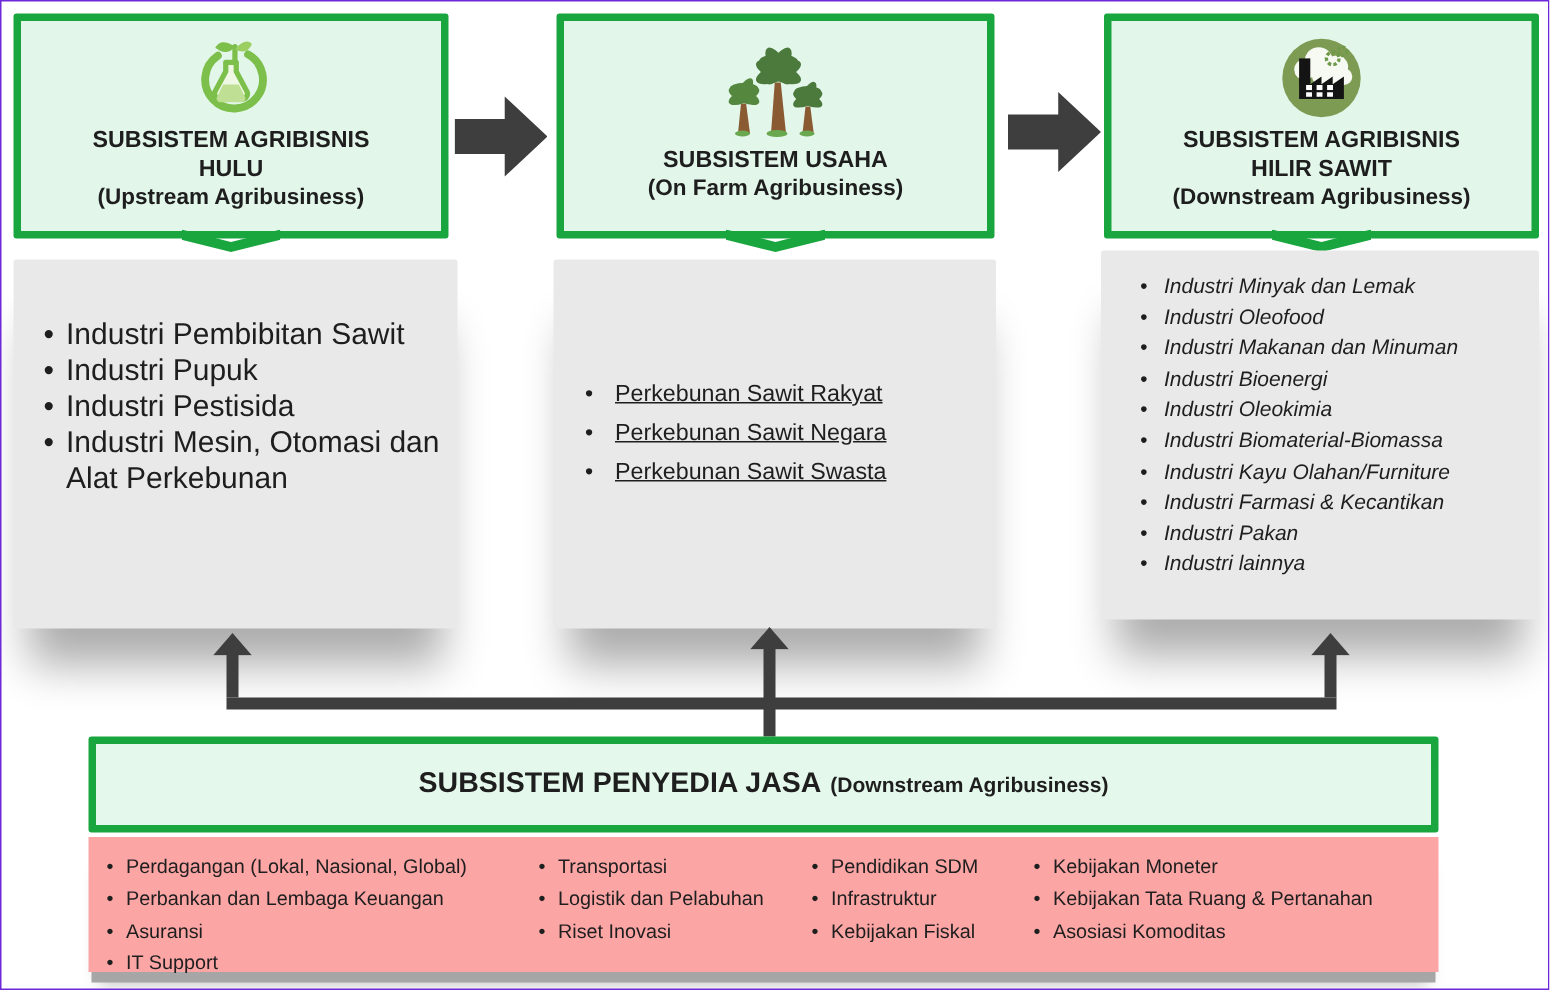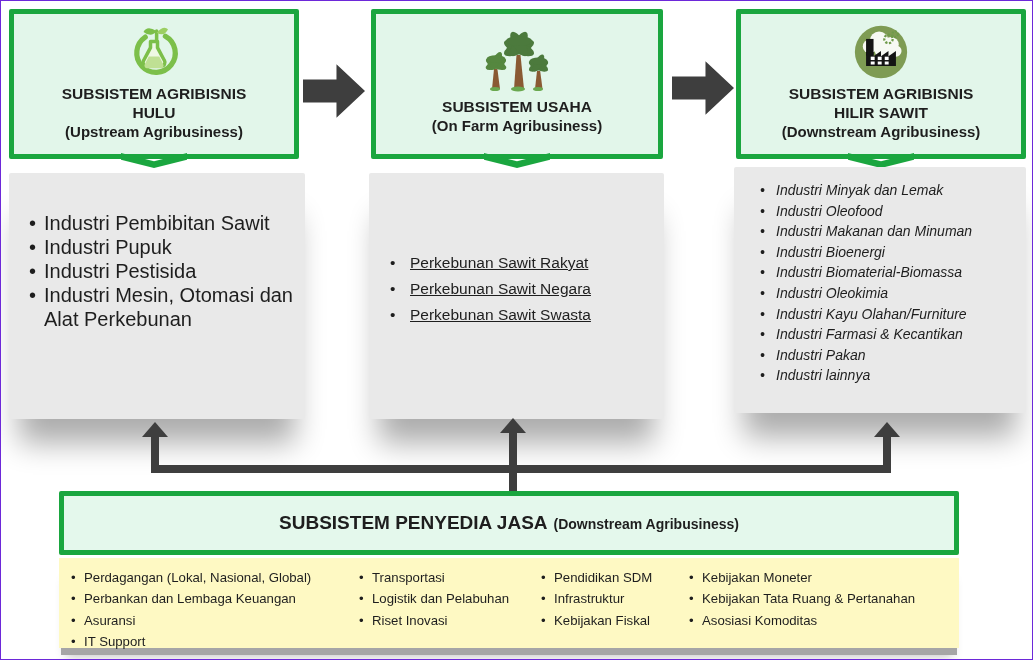--- a/index.html
+++ b/index.html
@@ -45,21 +45,21 @@
   #st-l{left:150px;top:435px;height:29px;} #hd-l{left:141px;top:421px;}
   #st-m{left:508px;top:431px;height:59px;} #hd-m{left:499px;top:417px;}
   #st-r{left:882px;top:435px;height:29px;} #hd-r{left:873px;top:421px;}
 
   
   #svc{position:absolute;left:58px;top:490px;width:900px;height:64px;border:5px solid #1aa63f;border-radius:2px;
        background:#e4f8ec;display:flex;align-items:center;justify-content:center;}
   #svc .inner{display:flex;align-items:baseline;gap:6px;}
   #svc .big{font-weight:700;font-size:19px;}
   #svc .small{font-weight:700;font-size:14px;}
-  #spanel{position:absolute;left:58px;top:557px;width:900px;height:90px;background:#fef9c3;display:flex;
+  #spanel{position:absolute;left:58px;top:557px;width:900px;height:90px;background:#fca5a5;display:flex;
           padding:9px 6px 0 12px;box-shadow:0 9px 0 -2px #a6a6a6,0 15px 10px -7px rgba(0,0,0,0.25);}
   #spanel li{position:relative;padding-left:13px;font-size:13.2px;line-height:21.3px;}
   #spanel li::before{content:"•";position:absolute;left:0;}
   .sc1{width:288px;} .sc2{width:182px;} .sc3{width:148px;} .sc4{flex:1;}
 </style>
 </head>
 <body>
 
 <div id="canvas">
 
@@ -171,22 +171,22 @@
       <li>Perkebunan Sawit Swasta</li>
     </ul>
   </div>
 
   <div class="gpanel" id="gp3">
     <ul>
       <li>Industri Minyak dan Lemak</li>
       <li>Industri Oleofood</li>
       <li>Industri Makanan dan Minuman</li>
       <li>Industri Bioenergi</li>
+      <li>Industri Oleokimia</li>
       <li>Industri Biomaterial-Biomassa</li>
-      <li>Industri Oleokimia</li>
       <li>Industri Kayu Olahan/Furniture</li>
       <li>Industri Farmasi &amp; Kecantikan</li>
       <li>Industri Pakan</li>
       <li>Industri lainnya</li>
     </ul>
   </div>
 
   <div class="hline"></div>
   <div class="stem" id="st-l"></div>
   <div class="head" id="hd-l"></div>

